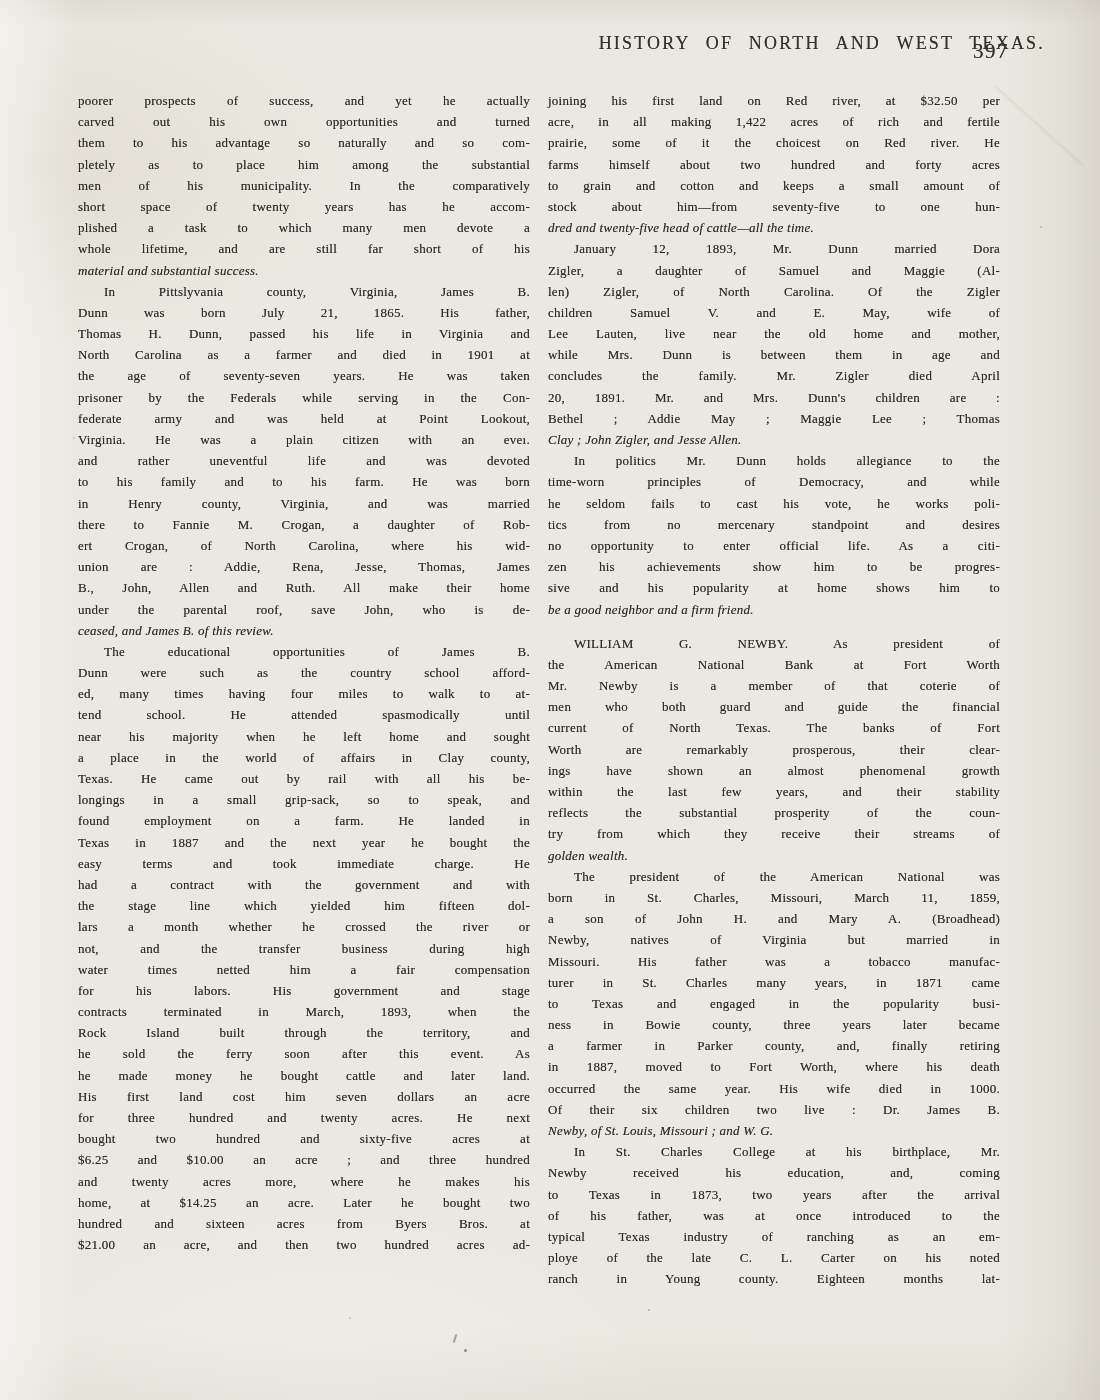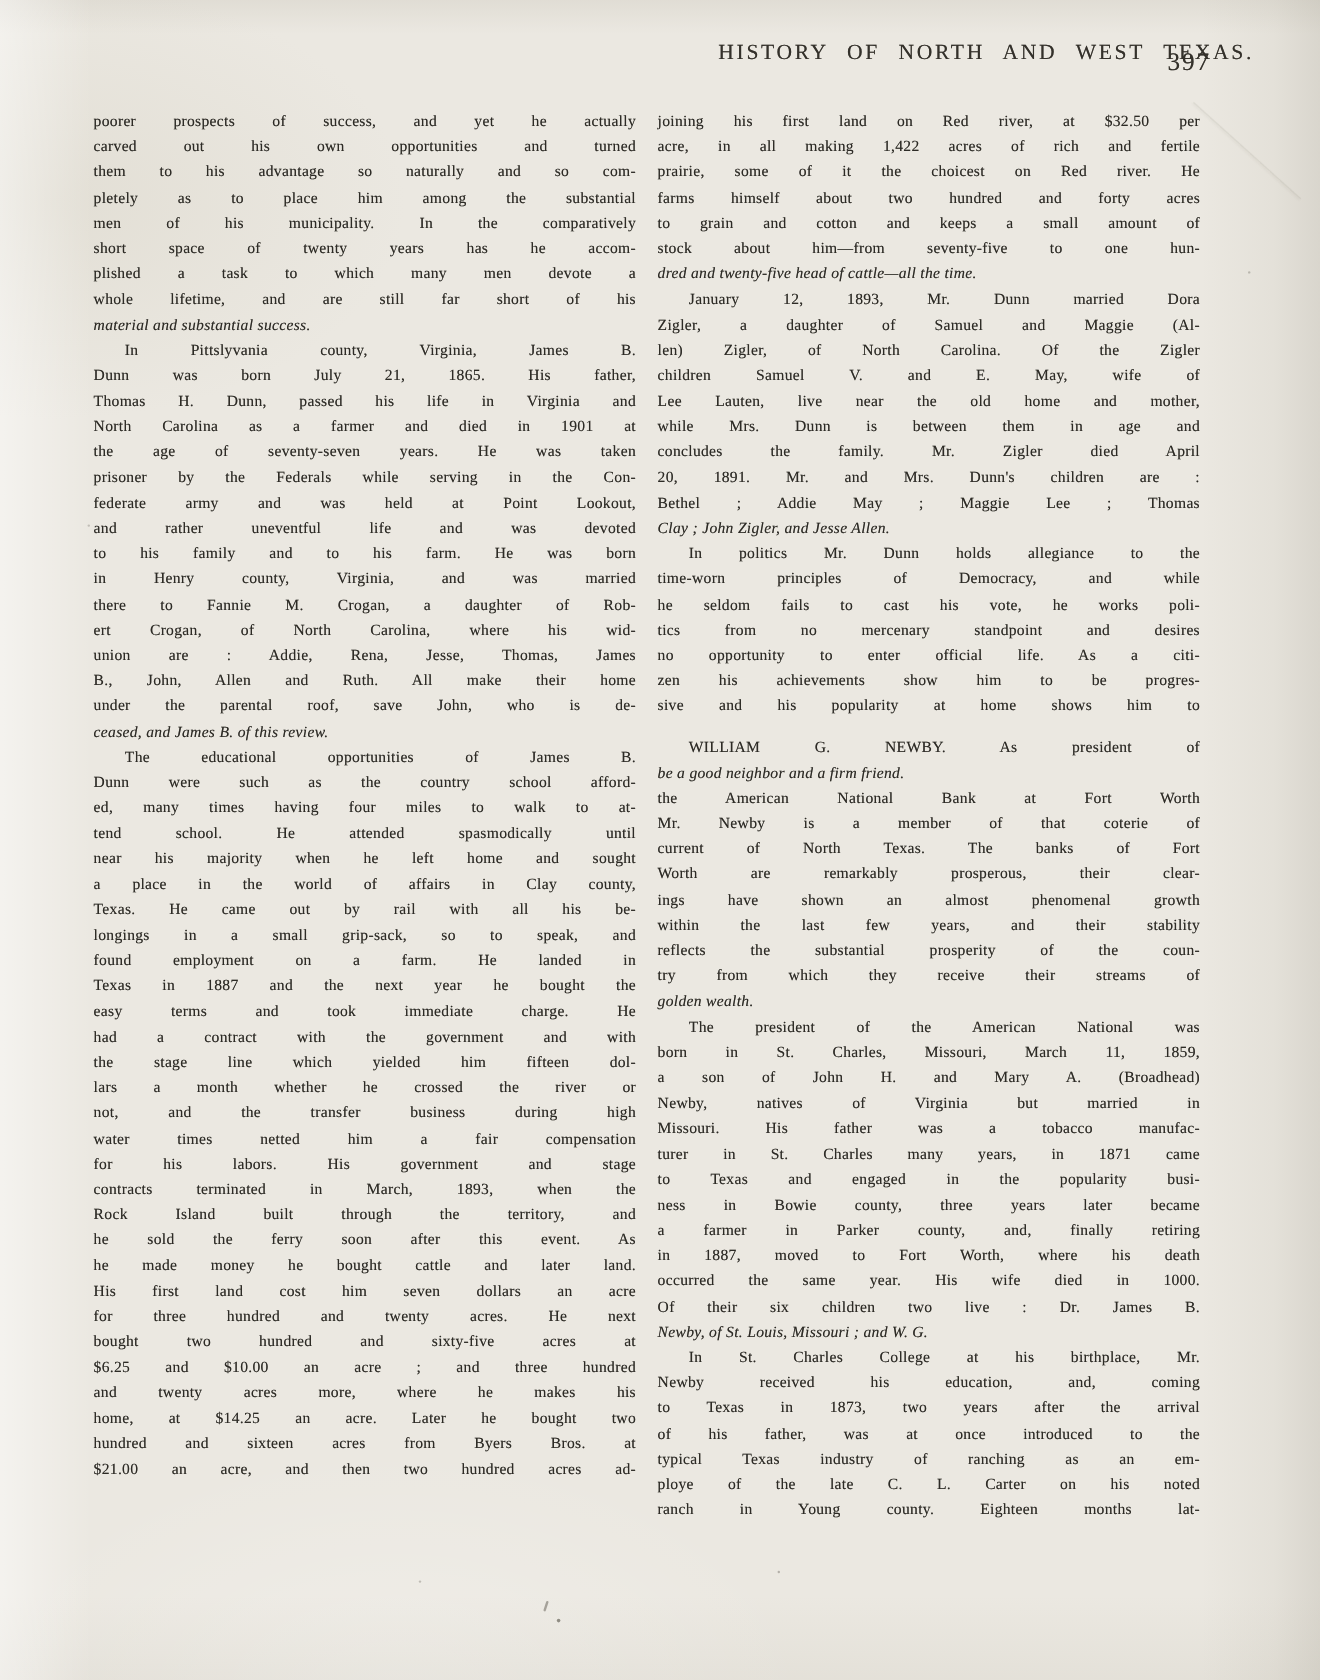--- a/index.html
+++ b/index.html
@@ -83,20 +83,21 @@
       <div class="line">plished a task to which many men devote a</div>
       <div class="line">whole lifetime, and are still far short of his</div>
       <div class="line end">material and substantial success.</div>
       <div class="line indent">In Pittslyvania county, Virginia, James B.</div>
       <div class="line">Dunn was born July 21, 1865. His father,</div>
       <div class="line">Thomas H. Dunn, passed his life in Virginia and</div>
       <div class="line">North Carolina as a farmer and died in 1901 at</div>
       <div class="line">the age of seventy-seven years. He was taken</div>
       <div class="line">prisoner by the Federals while serving in the Con-</div>
       <div class="line">federate army and was held at Point Lookout,</div>
+      <div class="line">Virginia. He was a plain citizen with an eveı.</div>
       <div class="line">and rather uneventful life and was devoted</div>
       <div class="line">to his family and to his farm. He was born</div>
       <div class="line">in Henry county, Virginia, and was married</div>
       <div class="line">there to Fannie M. Crogan, a daughter of Rob-</div>
       <div class="line">ert Crogan, of North Carolina, where his wid-</div>
       <div class="line">union are : Addie, Rena, Jesse, Thomas, James</div>
       <div class="line">B., John, Allen and Ruth. All make their home</div>
       <div class="line">under the parental roof, save John, who is de-</div>
       <div class="line end">ceased, and James B. of this review.</div>
       <div class="line indent">The educational opportunities of James B.</div>
@@ -148,24 +149,25 @@
       <div class="line">20, 1891. Mr. and Mrs. Dunn's children are :</div>
       <div class="line">Bethel ; Addie May ; Maggie Lee ; Thomas</div>
       <div class="line end">Clay ; John Zigler, and Jesse Allen.</div>
       <div class="line indent">In politics Mr. Dunn holds allegiance to the</div>
       <div class="line">time-worn principles of Democracy, and while</div>
       <div class="line">he seldom fails to cast his vote, he works poli-</div>
       <div class="line">tics from no mercenary standpoint and desires</div>
       <div class="line">no opportunity to enter official life. As a citi-</div>
       <div class="line">zen his achievements show him to be progres-</div>
       <div class="line">sive and his popularity at home shows him to</div>
+      <div class="line end">be a good neighbor and a firm friend.</div>
       <div class="line indent gap">WILLIAM G. NEWBY. As president of</div>
-      <div class="line end">be a good neighbor and a firm friend.</div>
       <div class="line">the American National Bank at Fort Worth</div>
       <div class="line">Mr. Newby is a member of that coterie of</div>
+      <div class="line">men who both guard and guide the financial</div>
       <div class="line">current of North Texas. The banks of Fort</div>
       <div class="line">Worth are remarkably prosperous, their clear-</div>
       <div class="line">ings have shown an almost phenomenal growth</div>
       <div class="line">within the last few years, and their stability</div>
       <div class="line">reflects the substantial prosperity of the coun-</div>
       <div class="line">try from which they receive their streams of</div>
       <div class="line end">golden wealth.</div>
       <div class="line indent">The president of the American National was</div>
       <div class="line">born in St. Charles, Missouri, March 11, 1859,</div>
       <div class="line">a son of John H. and Mary A. (Broadhead)</div>

